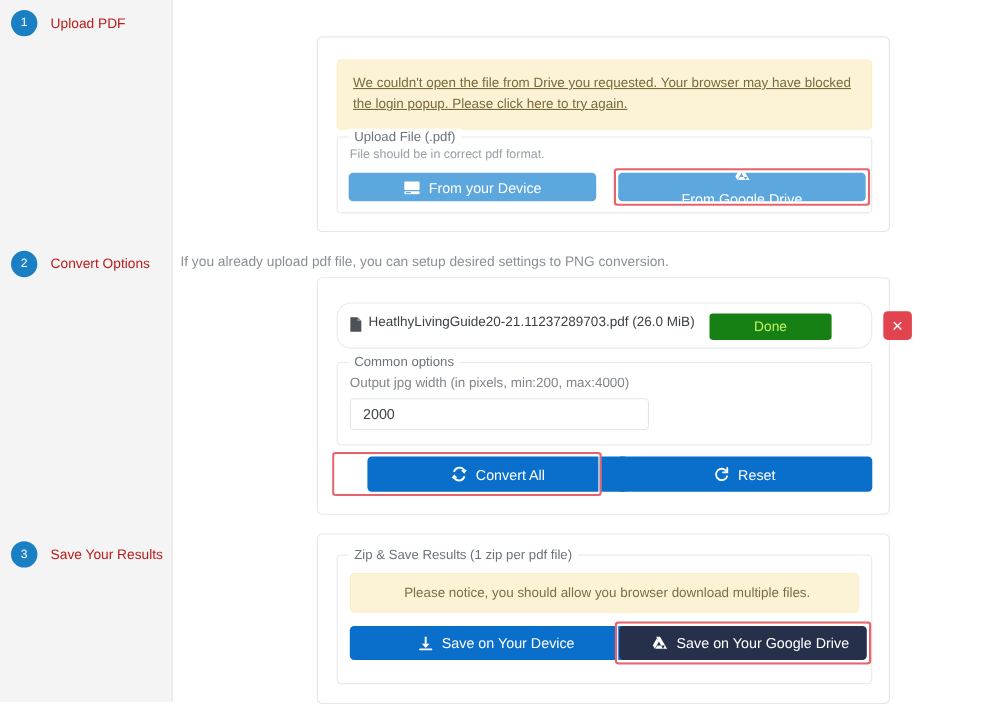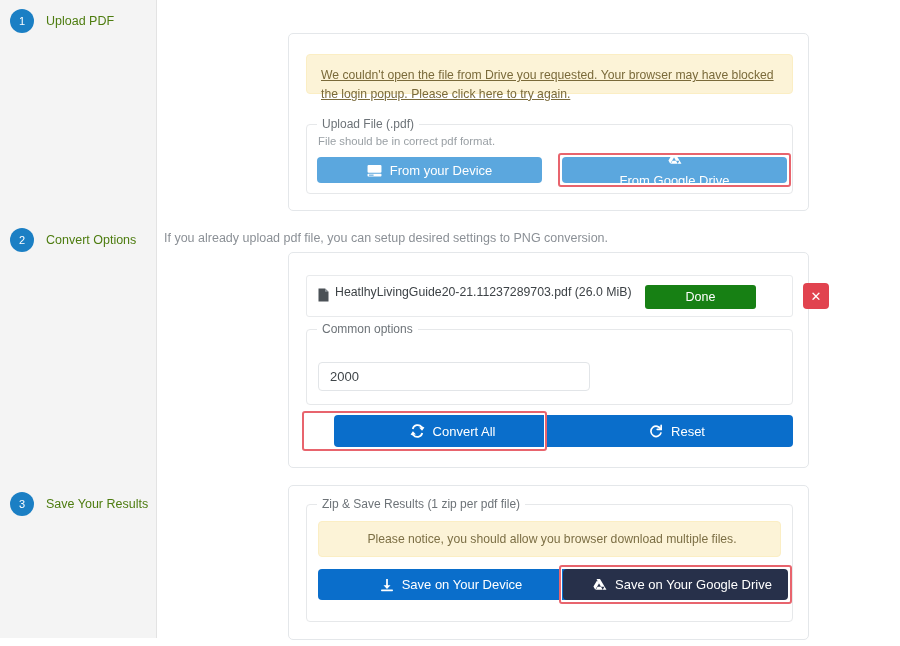--- a/index.html
+++ b/index.html
@@ -37,21 +37,21 @@
     background: #1b7fc4;
     color: #fff;
     font-size: 11px;
     display: flex;
     align-items: center;
     justify-content: center;
     flex: 0 0 auto;
   }
   .step-label {
     font-size: 12.5px;
-    color: #4d7c0f;
+    color: #b91c1c;
   }
   
   .main {
     position: absolute;
     left: 157px; top: 0;
     width: 743px;
     height: 646px;
   }
   .section-desc {
     font-size: 12.5px;
@@ -133,38 +133,38 @@
   .hl-inner {
     position: absolute;
     inset: 0;
     border: 1px solid #ffffff;
     border-radius: 2px;
   }
   
   .file-row {
     position: absolute;
     border: 1px solid #e8eaec;
-    border-radius: 3px;
+    border-radius: 13px;
     background: #fff;
   }
   .file-name {
     position: absolute;
     font-size: 12.3px;
     color: #3d4246;
     line-height: 1.42;
     width: 300px;
   }
   .file-icon {
     position: absolute;
     width: 11px; height: 14px;
   }
   .badge-done {
     position: absolute;
     border-radius: 3px;
-    color: #ffffff;
+    color: #bef264;
     font-size: 12.5px;
     display: flex;
     align-items: center;
     justify-content: center;
   }
   .btn-x {
     position: absolute;
     border-radius: 4px;
     display: flex;
     align-items: center;
@@ -214,21 +214,21 @@
       <div class="step-label">Save Your Results</div>
     </div>
 
   </div>
 
   <div class="main">
 
 
     <div class="card" style="left:131px; top:33px; width:521px; height:178px;">
 
-      <div class="alert" style="position:absolute; left:17px; top:20px; width:487px; height:40px;">
+      <div class="alert" style="position:absolute; left:17px; top:20px; width:487px; height:64px;">
         <a href="#">We couldn't open the file from Drive you requested. Your browser may have blocked the login popup. Please click here to try again.</a>
       </div>
 
       <div class="fieldset" style="left:17px; top:90px; width:487px; height:70px;">
         <div class="legend">Upload File (.pdf)</div>
         <div class="hint" style="left:11px; top:10px;">File should be in correct pdf format.</div>
       </div>
 
       <button class="btn btn-light-blue" style="left:28px; top:123px; width:225px; height:26px;">
         <span class="ico">
@@ -273,20 +273,21 @@
           <span>(26.0 MiB)</span>
         </div>
 
         <div class="badge-done btn-green" style="left:338px; top:9px; width:111px; height:24px;">Done</div>
       </div>
 
       <button class="btn-x btn-red" style="left:514px; top:30px; width:26px; height:26px;">✕</button>
 
       <div class="fieldset" style="left:17px; top:76px; width:487px; height:76px;">
         <div class="legend">Common options</div>
+        <div class="field-label" style="left:11px; top:11px;">Output jpg width (in pixels, min:200, max:4000)</div>
         <input class="text-input" style="left: 11px; top: 32px; width: 272px; height: 29px;" value="2000">
       </div>
 
       <button class="btn btn-blue" style="left:17px; top:162px; width:237px; height:32px;margin-left:28px;">
         <span class="ico">
           <svg width="15" height="14" viewBox="0 0 16 16" fill="#ffffff">
             <path d="M13.6 2.9 A6.8 6.8 0 0 0 1.6 5.5 L3.5 5.9 A4.9 4.9 0 0 1 12 4.1 L9.8 4.1 L13.2 7.6 L15.9 4.1 Z"></path>
             <path d="M2.4 13.1 A6.8 6.8 0 0 0 14.4 10.5 L12.5 10.1 A4.9 4.9 0 0 1 4 11.9 L6.2 11.9 L2.8 8.4 L0.1 11.9 Z"></path>
           </svg>
         </span>

